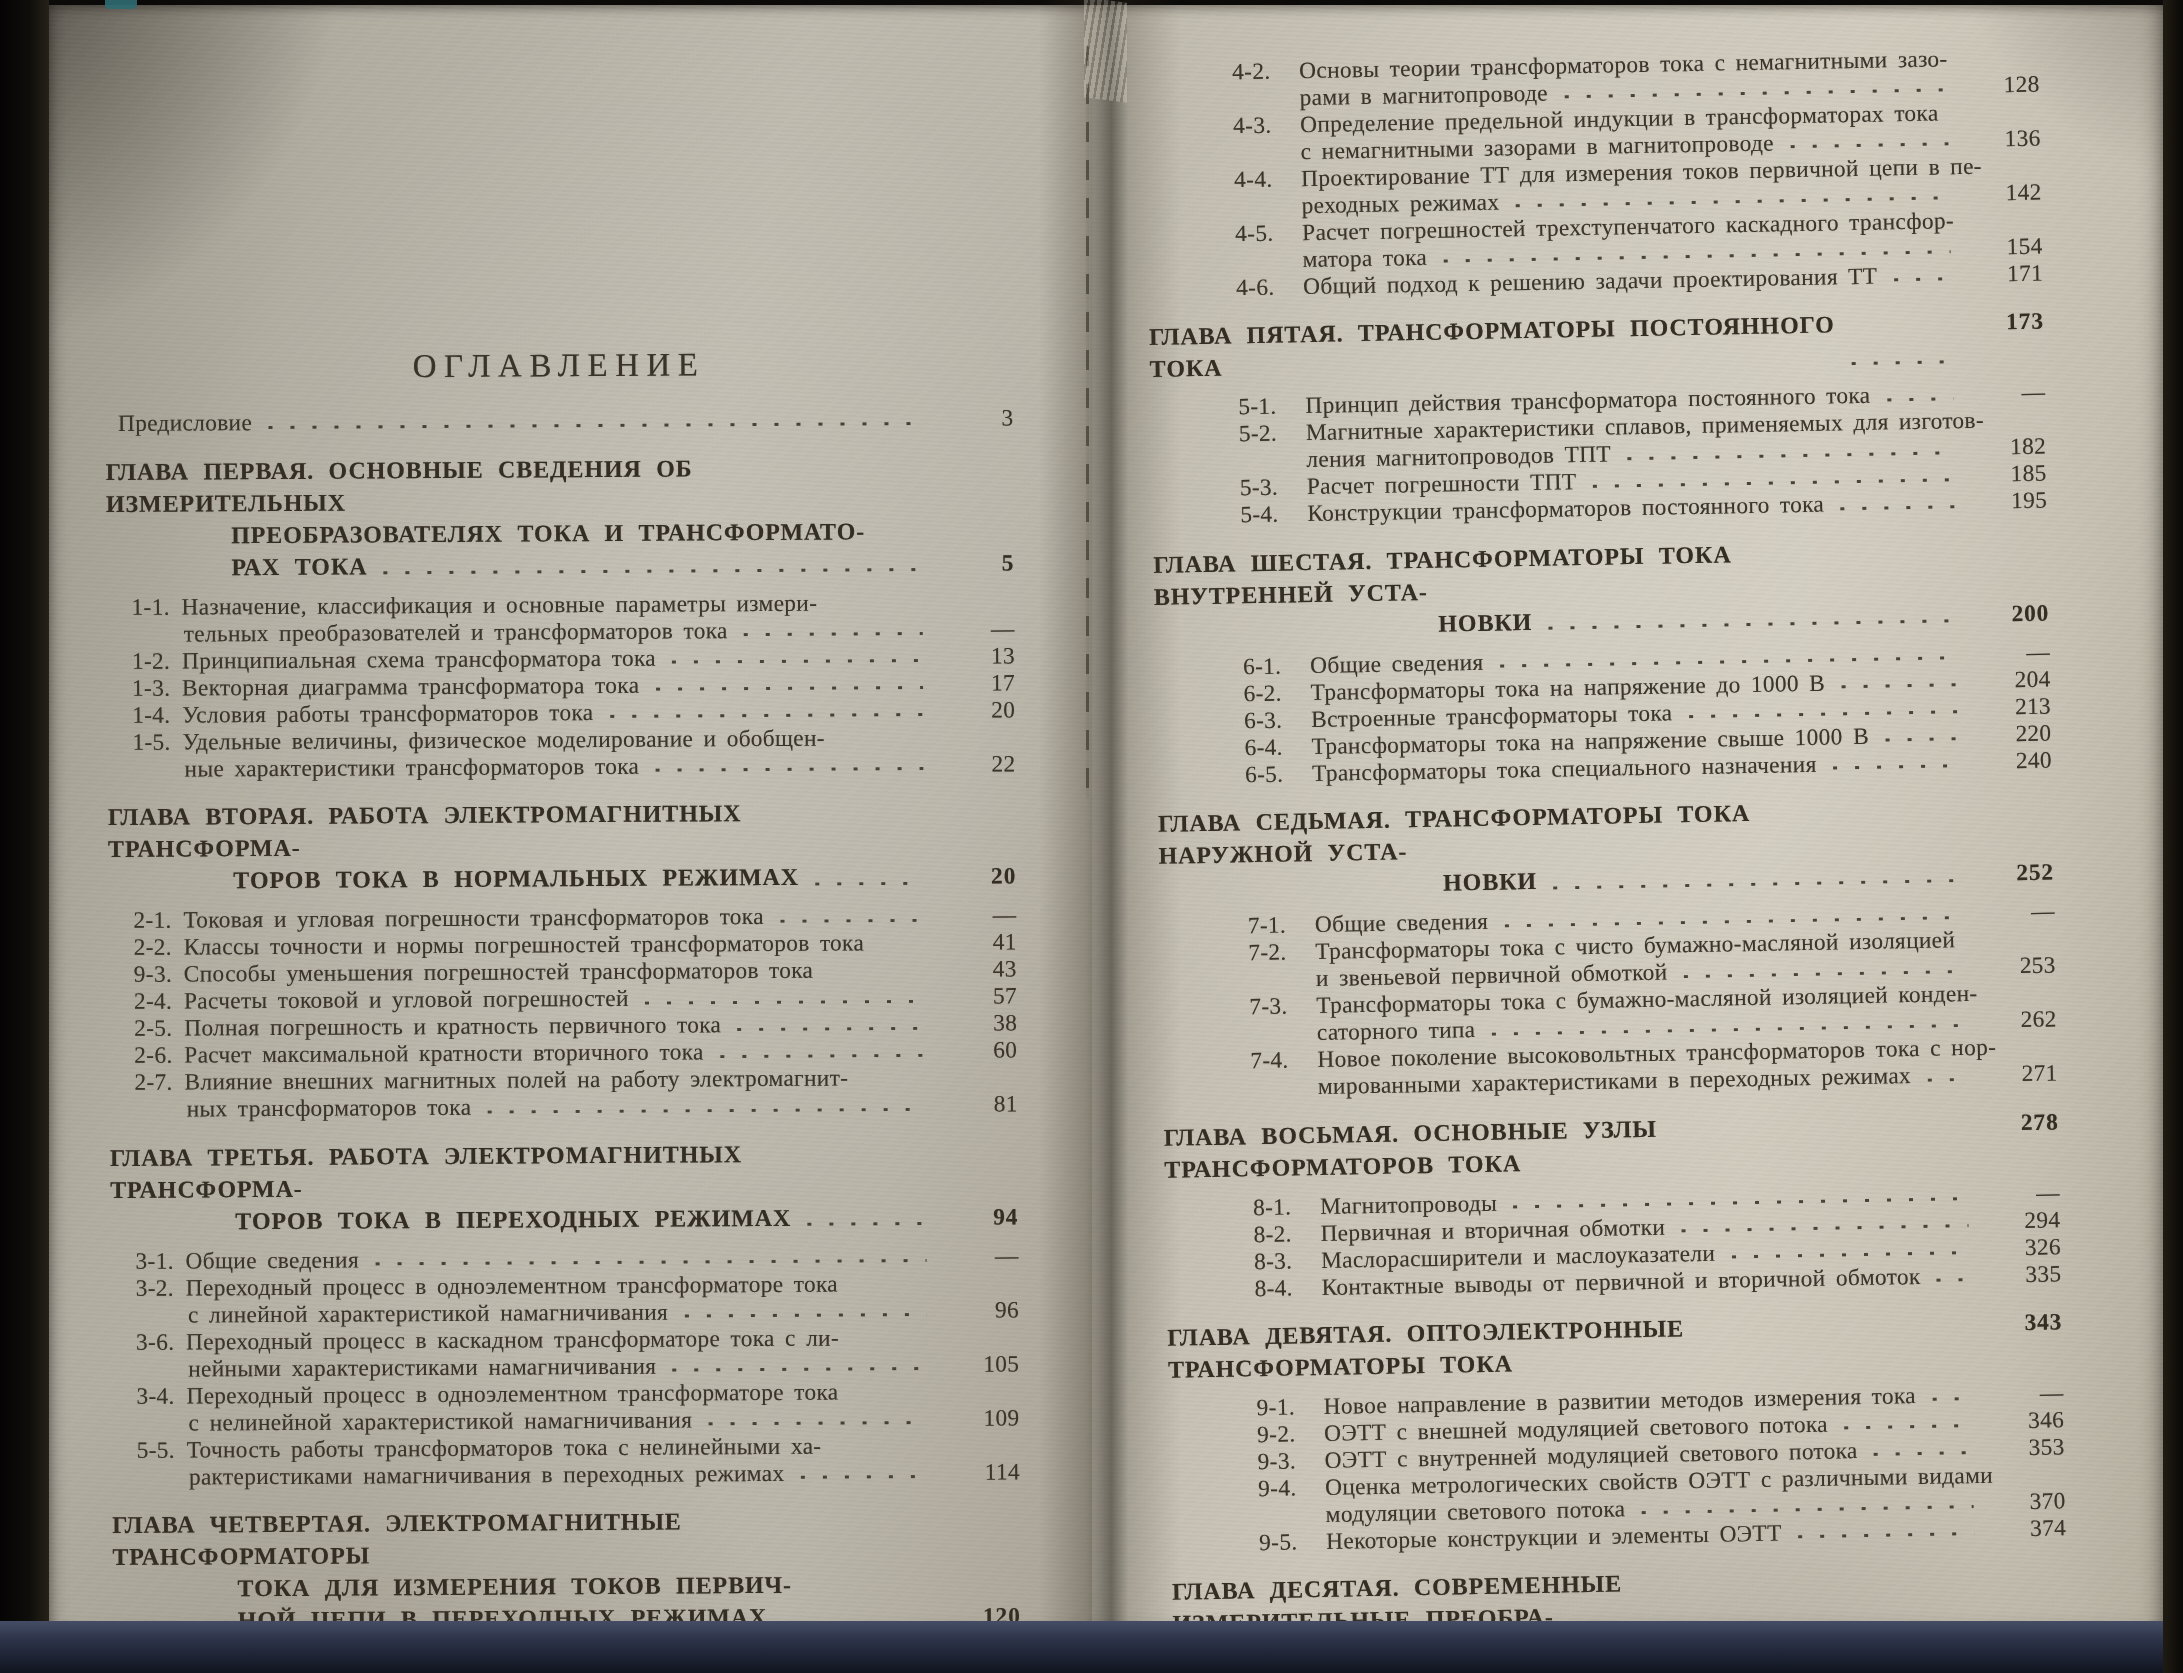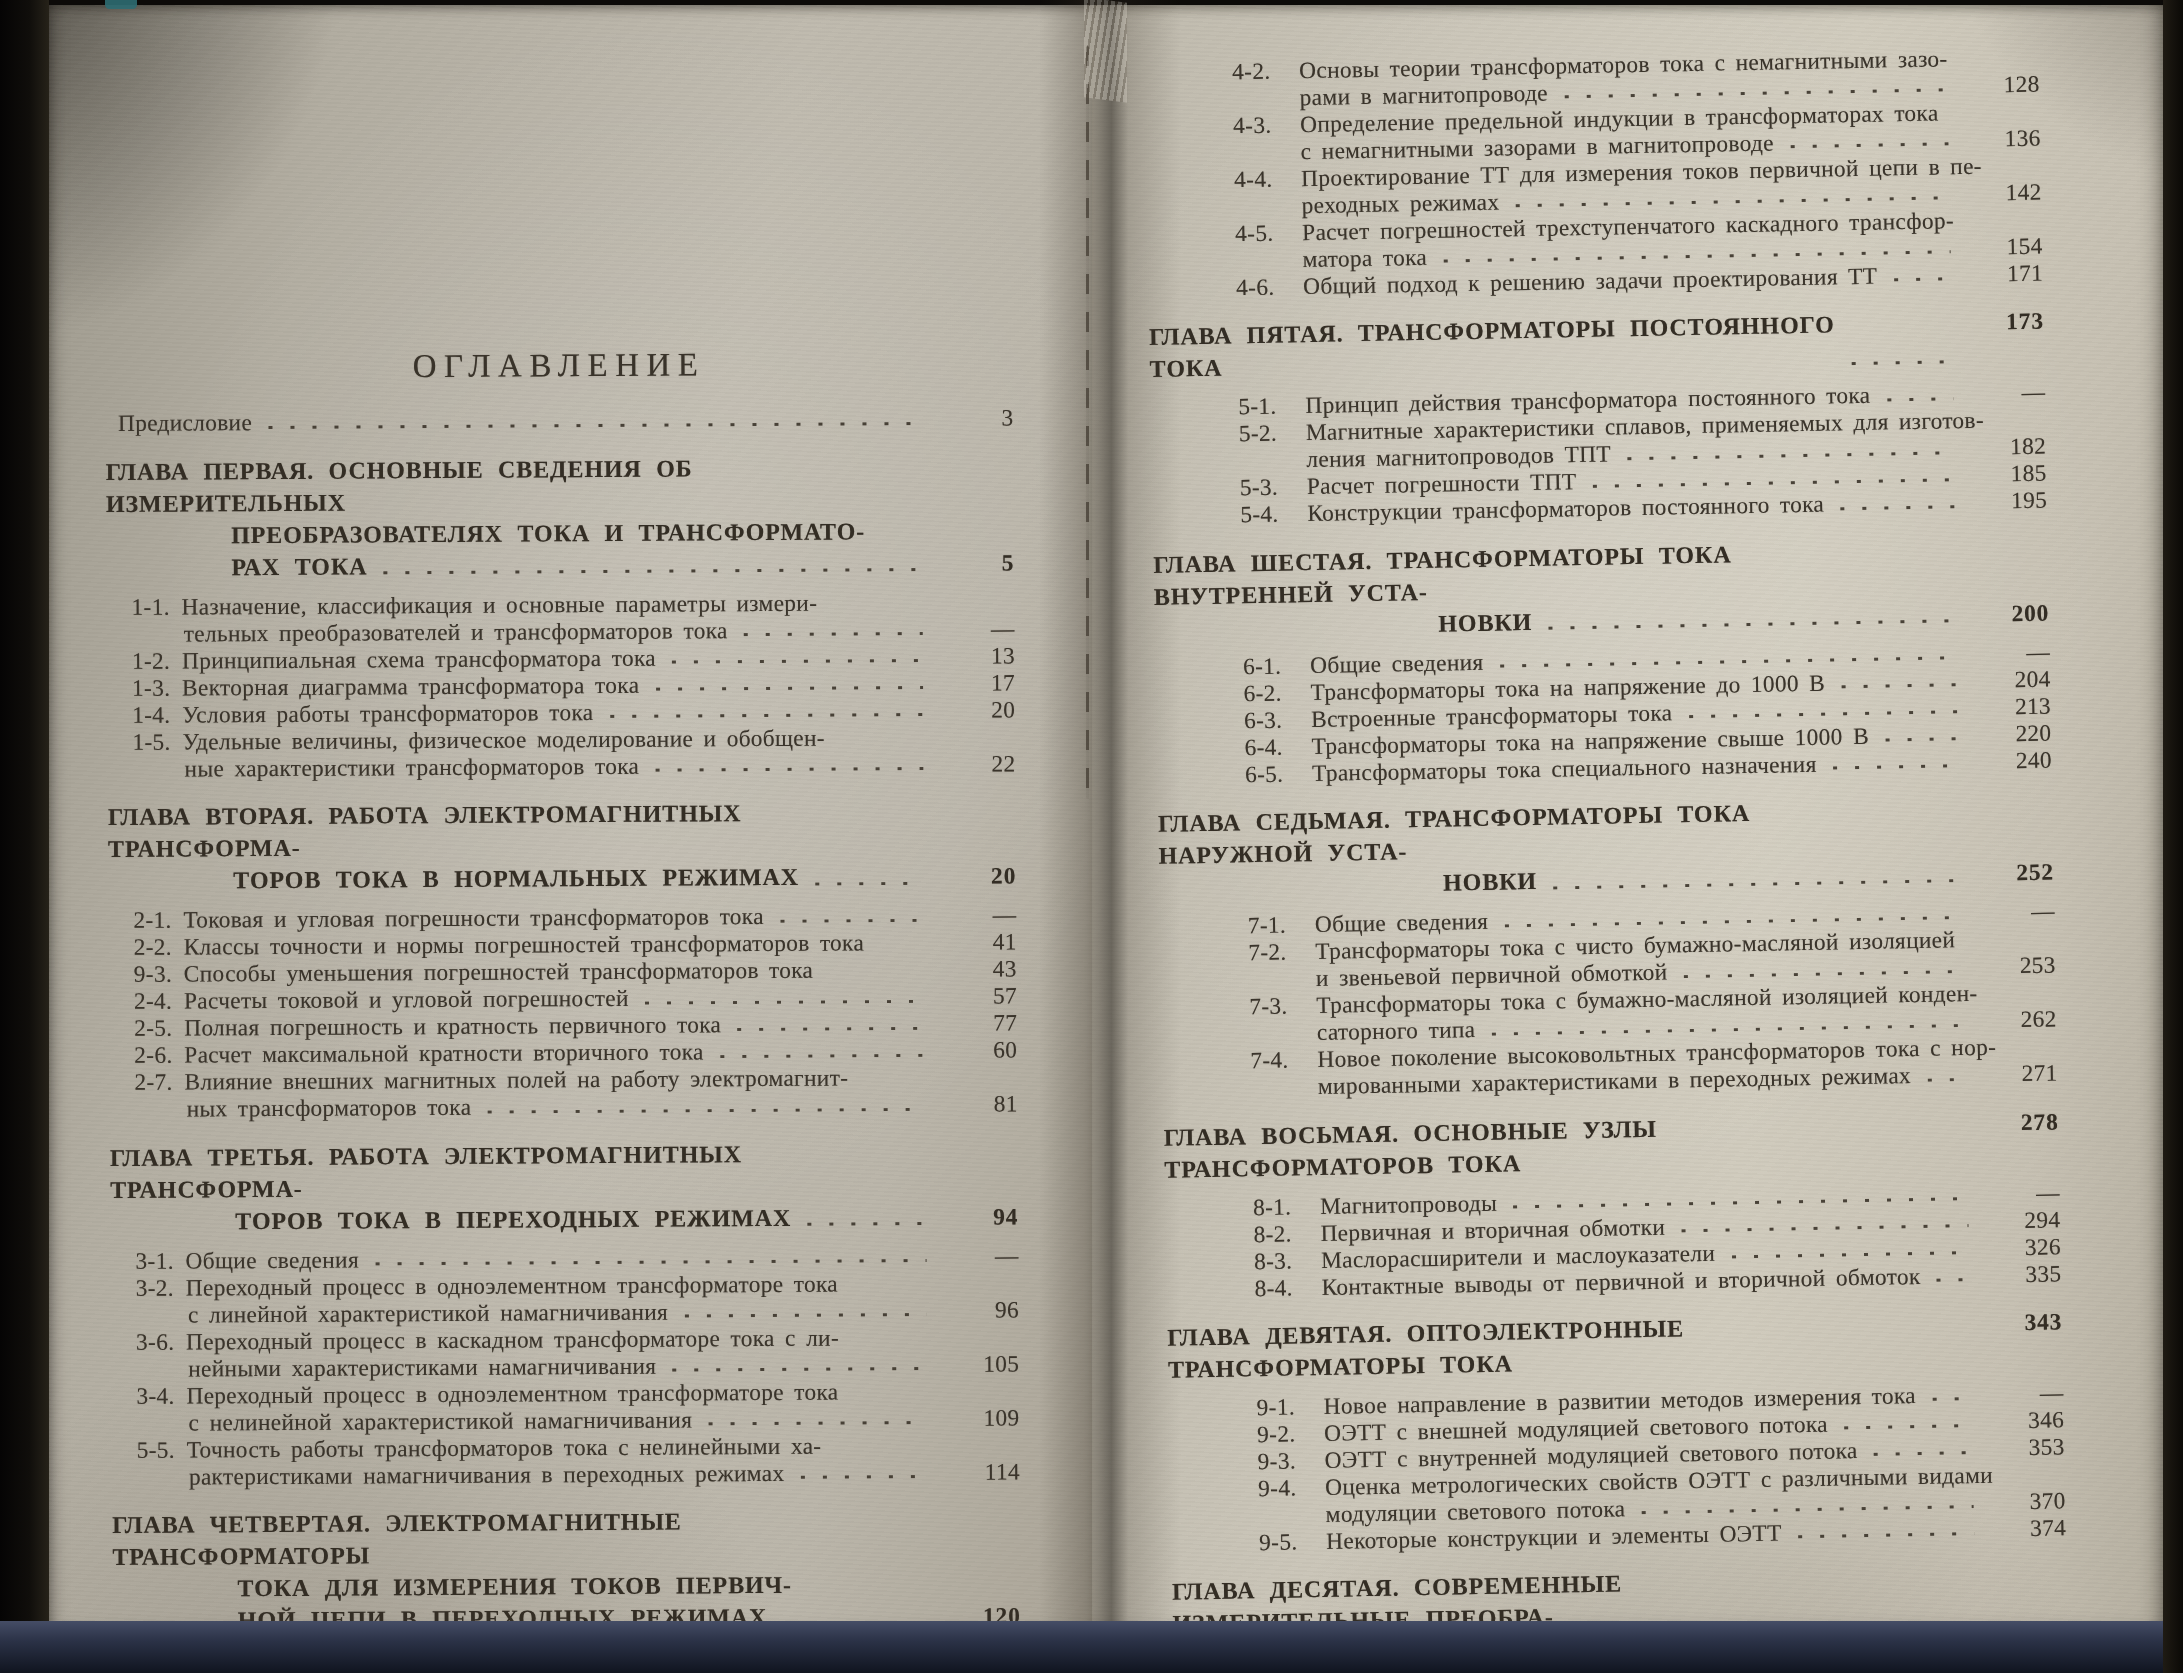--- a/index.html
+++ b/index.html
@@ -209,21 +209,21 @@
             <span class="txt">Расчеты токовой и угловой погрешностей</span>
             <span class="dots"></span>
             <span class="pg">57</span>
           </div>
         </div>
         <div class="entry section">
           <div class="row sec first">
             <span class="lbl">2-5.</span>
             <span class="txt">Полная погрешность и кратность первичного тока</span>
             <span class="dots"></span>
-            <span class="pg">77</span>
+            <span class="pg">38</span>
           </div>
         </div>
         <div class="entry section">
           <div class="row sec first">
             <span class="lbl">2-6.</span>
             <span class="txt">Расчет максимальной кратности вторичного тока</span>
             <span class="dots"></span>
             <span class="pg">60</span>
           </div>
         </div>

